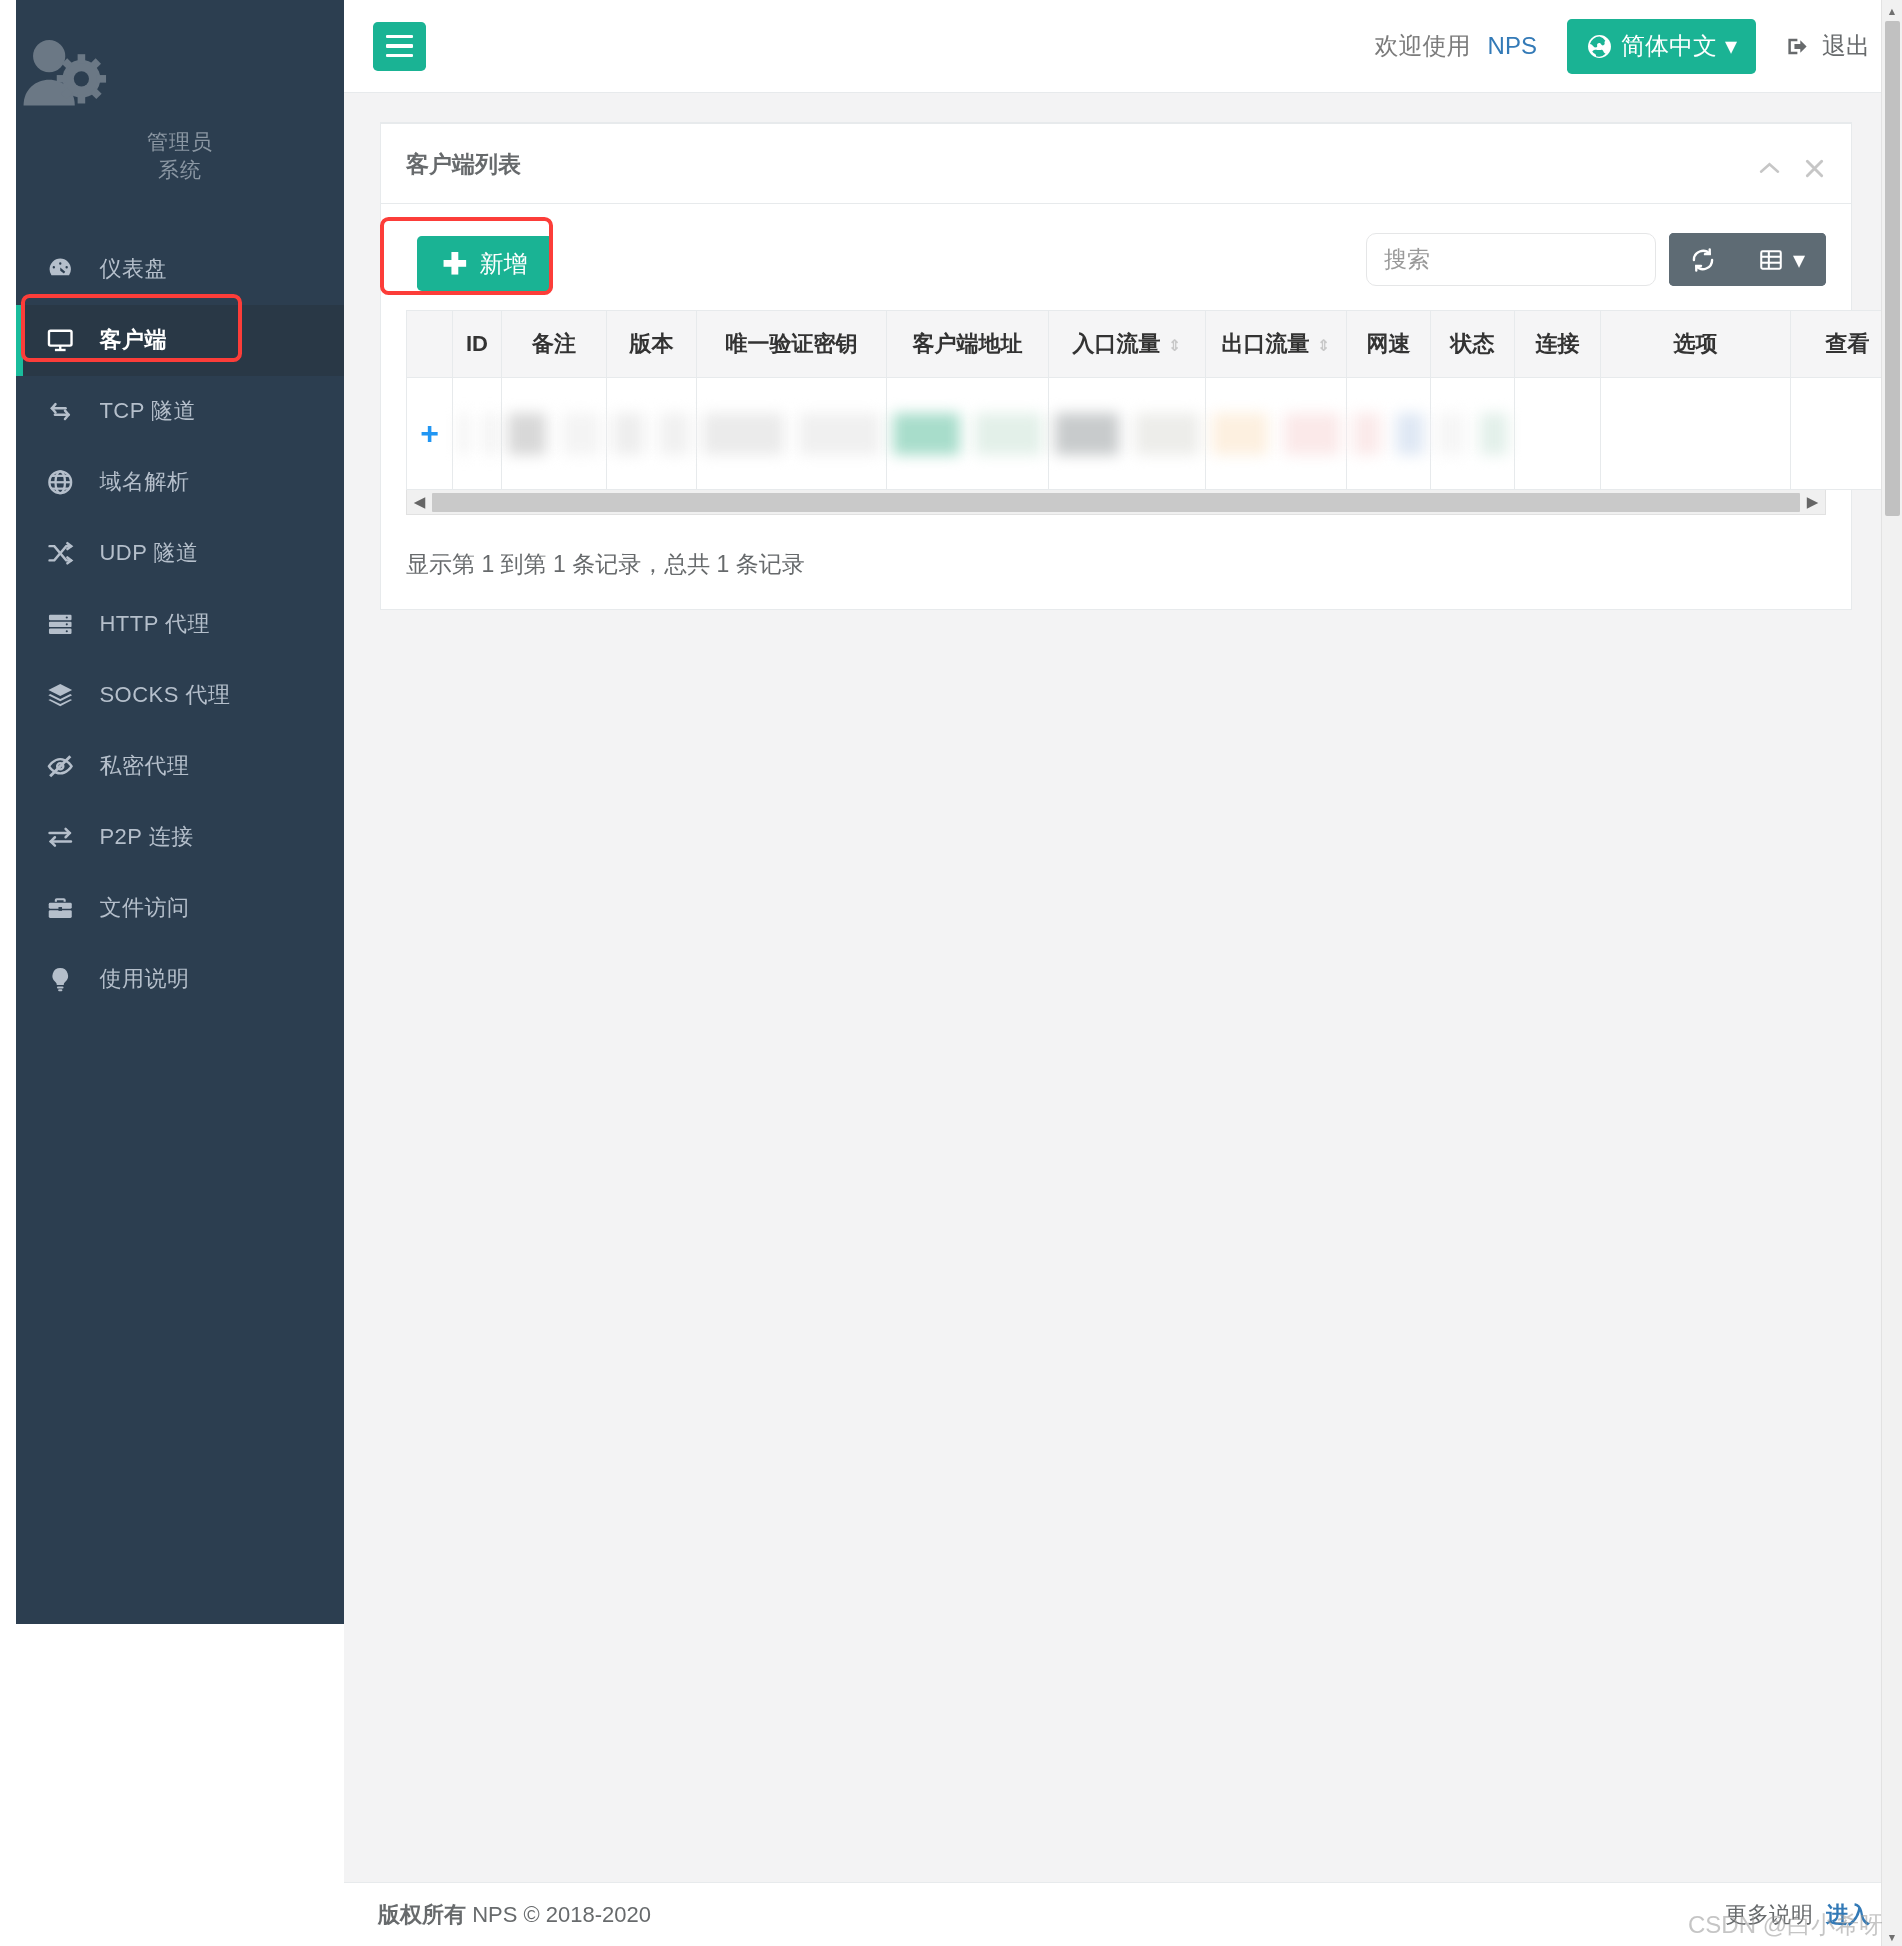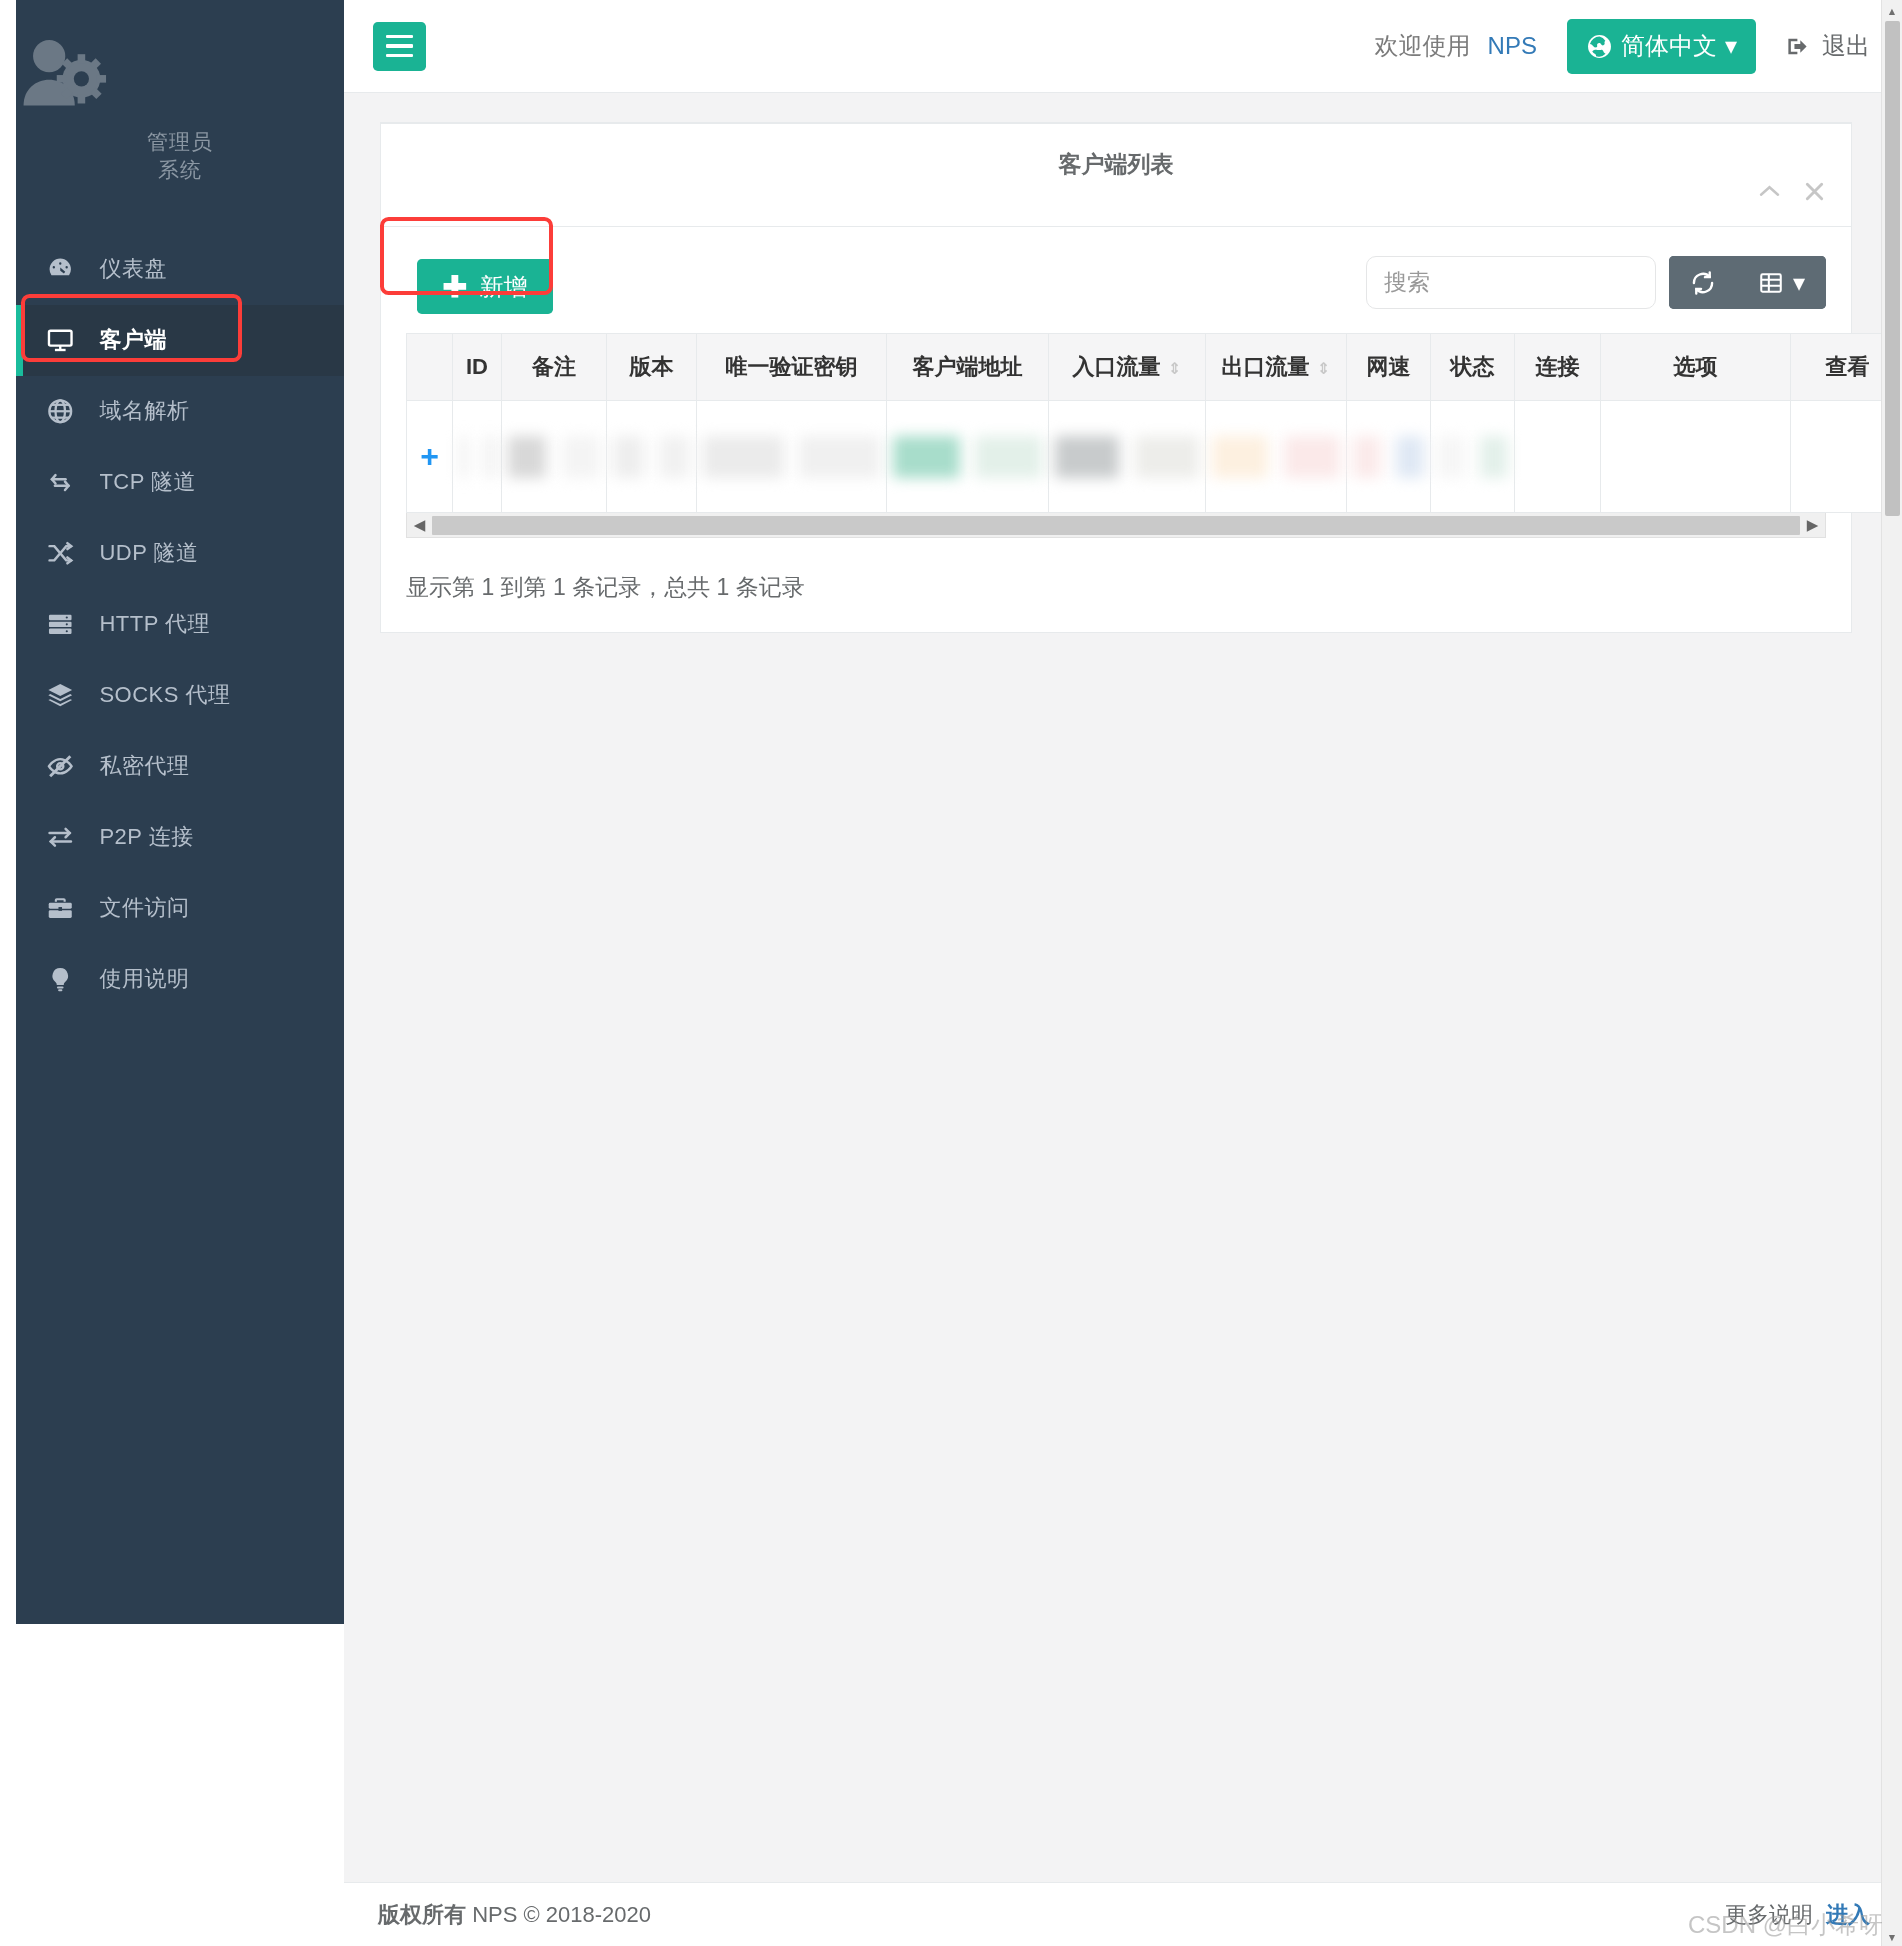--- a/index.html
+++ b/index.html
@@ -80,22 +80,22 @@
     display: flex; align-items: center; gap: 10.5px;
     color: #676a6c; font-size: 24px; margin-left: 28.5px; cursor: pointer;
   }
 
   .content { flex: 1; padding: 28.5px 32px 0 36px; overflow: hidden; }
   .panel {
     background: #ffffff; border: 1px solid #e7eaec; border-top: 2.9px solid #e7eaec;
     width: 1472px;
   }
   .panel-head {
-    display: flex; align-items: center;
-    padding: 25px 25px 23px 25px; border-bottom: 1px solid #e7eaec; flex-direction: column;
+    display: flex; align-items: flex-end;
+    padding: 25px 25px 23px 25px; border-bottom: 1px solid #e7eaec;
   }
   .panel-title { font-size: 23px; color: #676a6c; font-weight: bold; }
   .panel-tools { margin-left: auto; display: flex; align-items: center; gap: 21px; }
   .panel-tools .tool { color: #c4c4c4; font-size: 25px; cursor: pointer; line-height: 1; }
 
   .panel-body { padding: 25px 25px 28.5px 25px; }
   .table-toolbar { display: flex; align-items: center; margin-bottom: 19px; }
   .btn-add {
     background: #1ab394; color: #fff; border: none; border-radius: 4.8px;
     height: 55px; padding: 0 25px; display: flex; align-items: center;
@@ -216,41 +216,41 @@
             <rect x="2.5" y="4" width="19" height="12.5" rx="1.3"></rect>
             <line x1="12" y1="16.5" x2="12" y2="20"></line>
             <line x1="7.5" y1="20.2" x2="16.5" y2="20.2"></line>
           </svg>
         </span>
         <span class="nav-label">客户端</span>
       </div>
 
       <div class="nav-item">
         <span class="nav-icon">
+          <svg width="28.5" height="28.5" viewBox="0 0 24 24" fill="none" stroke="#b5bfcb" stroke-width="2.1" stroke-linecap="round">
+            <path d="M5 9.5h11.5"></path>
+              <path d="M8 6l-3 3.5 3 3.5"></path>
+            <path d="M19 15h-11.5"></path>
+              <path d="M16 11.5l3 3.5-3 3.5"></path>
+          </svg>
+        </span>
+        <span class="nav-label">TCP 隧道</span>
+      </div>
+
+      <div class="nav-item">
+        <span class="nav-icon">
           <svg width="28.5" height="28.5" viewBox="0 0 24 24" fill="none" stroke="#b5bfcb" stroke-width="1.9">
             <circle cx="12" cy="12" r="9.2"></circle>
             <ellipse cx="12" cy="12" rx="4" ry="9.2"></ellipse>
             <line x1="2.8" y1="12" x2="21.2" y2="12"></line>
             <line x1="4.4" y1="6.6" x2="19.6" y2="6.6"></line>
             <line x1="4.4" y1="17.4" x2="19.6" y2="17.4"></line>
           </svg>
         </span>
         <span class="nav-label">域名解析</span>
-      </div>
-
-      <div class="nav-item">
-        <span class="nav-icon">
-          <svg width="28.5" height="28.5" viewBox="0 0 24 24" fill="none" stroke="#b5bfcb" stroke-width="2.1" stroke-linecap="round">
-            <path d="M5 9.5h11.5"></path>
-              <path d="M8 6l-3 3.5 3 3.5"></path>
-            <path d="M19 15h-11.5"></path>
-              <path d="M16 11.5l3 3.5-3 3.5"></path>
-          </svg>
-        </span>
-        <span class="nav-label">TCP 隧道</span>
       </div>
 
       <div class="nav-item">
         <span class="nav-icon">
           <svg width="28.5" height="28.5" viewBox="0 0 24 24" fill="none" stroke="#b5bfcb" stroke-width="2.1" stroke-linecap="round">
             <path d="M3 6h4l10 12h4"></path>
               <path d="M3 18h4l10-12h4"></path>
             <path d="M18 3.5L21.3 6 18 8.5"></path>
               <path d="M18 15.5L21.3 18 18 20.5"></path>
           </svg>

